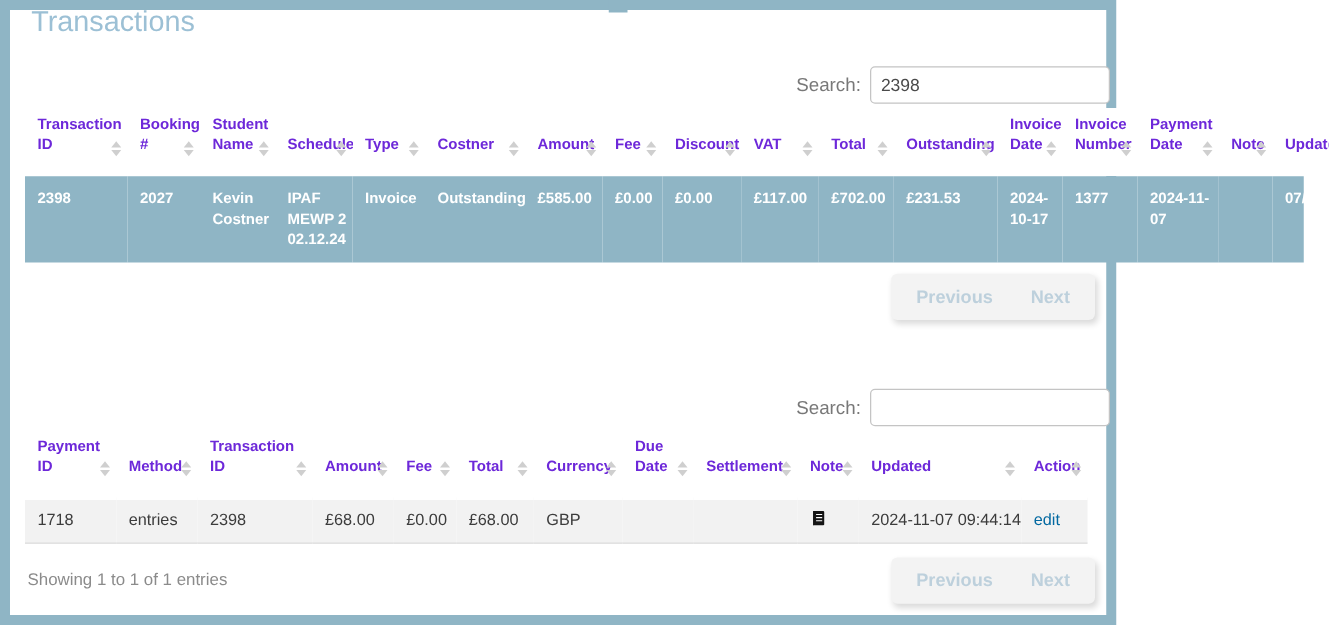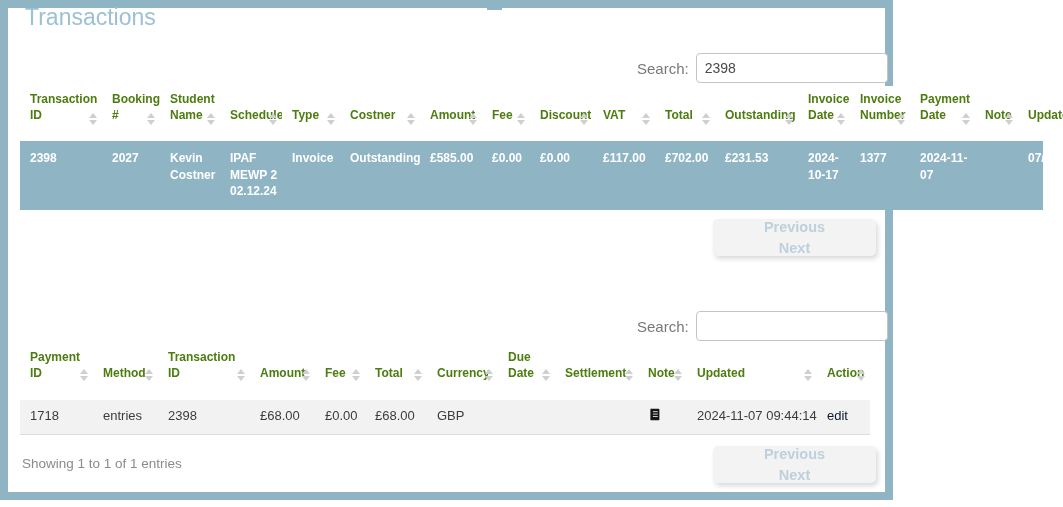--- a/index.html
+++ b/index.html
@@ -25,48 +25,48 @@
   .search label{font-size:15px;color:#787878;}
   .search input{width:174px;height:28px;border:1px solid #c4c4c4;border-radius:4px;
                 font-family:"Liberation Sans",sans-serif;font-size:14px;color:#4a4a4a;
                 padding:0 8px;outline:none;background:#fff;}
 
   table.tbl{position:absolute;border-collapse:collapse;table-layout:fixed;z-index:1;}
   .t-table{left:20px;top:86px;width:1023px;}
   .p-table{left:20px;top:344px;width:850px;}
 
   .tbl th{position:relative;text-align:left;vertical-align:bottom;background:#fff;
-          font-size:12px;font-weight:bold;color:#4d7c0f;line-height:1.3;
+          font-size:12px;font-weight:bold;color:#6d28d9;line-height:1.3;
           padding:6px 0 18px 10px;}
   .p-table th{padding:6px 0 14px 10px;border-bottom:2px solid #000000;}
 
   .sort{position:absolute;right:5px;bottom:16px;display:flex;flex-direction:column;gap:2px;}
   .p-table .sort{bottom:14px;}
   .sort i{display:block;width:0;height:0;border-left:4px solid transparent;border-right:4px solid transparent;}
   .sort .up{border-bottom:5px solid #cfcfcf;}
   .sort .dn{border-top:5px solid #cfcfcf;}
 
   .t-table tbody tr{background:var(--accent);}
   .t-table tbody td{vertical-align:top;color:#fff;font-weight:bold;font-size:12px;
                     line-height:1.38;padding:9px 0 10px 10px;}
   .nowrap{white-space:nowrap;overflow:visible;}
 
   .p-table tbody td{vertical-align:top;background:#f2f2f2;color:#3c3c3c;font-size:13px;
                     line-height:1.3;padding:8px 0 9px 10px;border-top:5px solid #fff;
                     border-bottom:1px solid #dcdcdc;}
-  .edit{color:#0f172a;text-decoration:none;cursor:pointer;}
+  .edit{color:#0369a1;text-decoration:none;cursor:pointer;}
   .note-ic svg{display:block;}
 
   .info{position:absolute;font-size:13.5px;color:#8b8b8b;z-index:2;}
   .t-info{left:22px;top:230px;}
   .p-info{left:22px;top:456px;}
 
   .pager{position:absolute;width:163px;height:37px;background:#f3f3f3;border-radius:5px;
          box-shadow:2px 3px 5px rgba(0,0,0,0.15);display:flex;align-items:center;
-         justify-content:space-between;padding:0 20px;box-sizing:border-box;z-index:2;flex-direction:column;}
+         justify-content:space-between;padding:0 20px;box-sizing:border-box;z-index:2;}
   .t-pager{left:713px;top:219px;}
   .p-pager{left:713px;top:446px;}
   .pbtn{font-size:14.5px;font-weight:bold;color:var(--pager-text);cursor:default;}
 </style>
 </head>
 <body>
 
 <div class="canvas">
   <div class="panel"></div>
   <div class="top-notch"></div>

